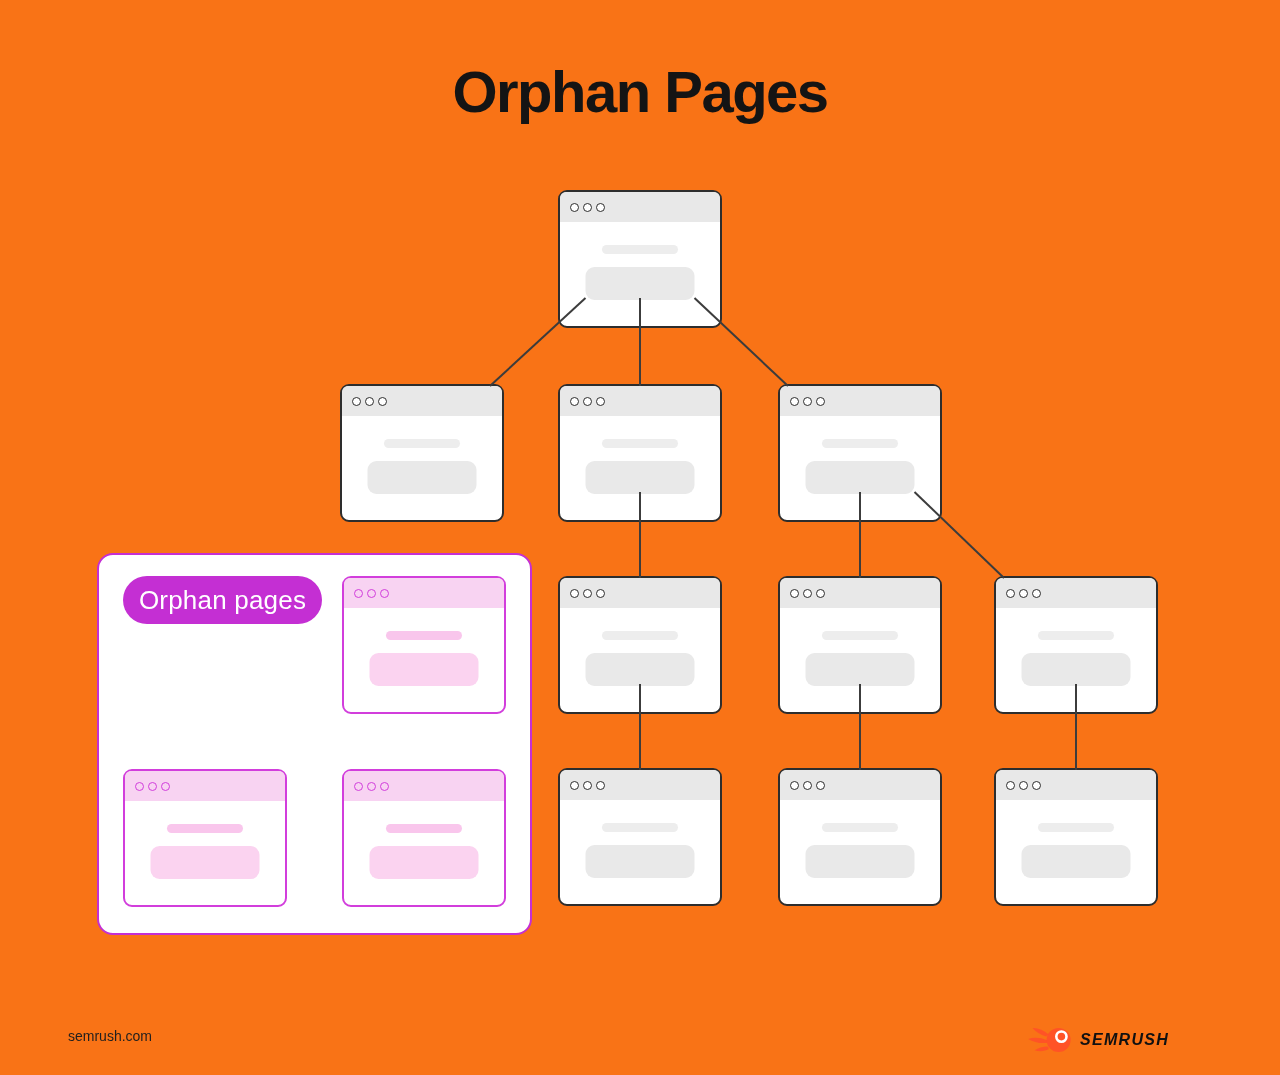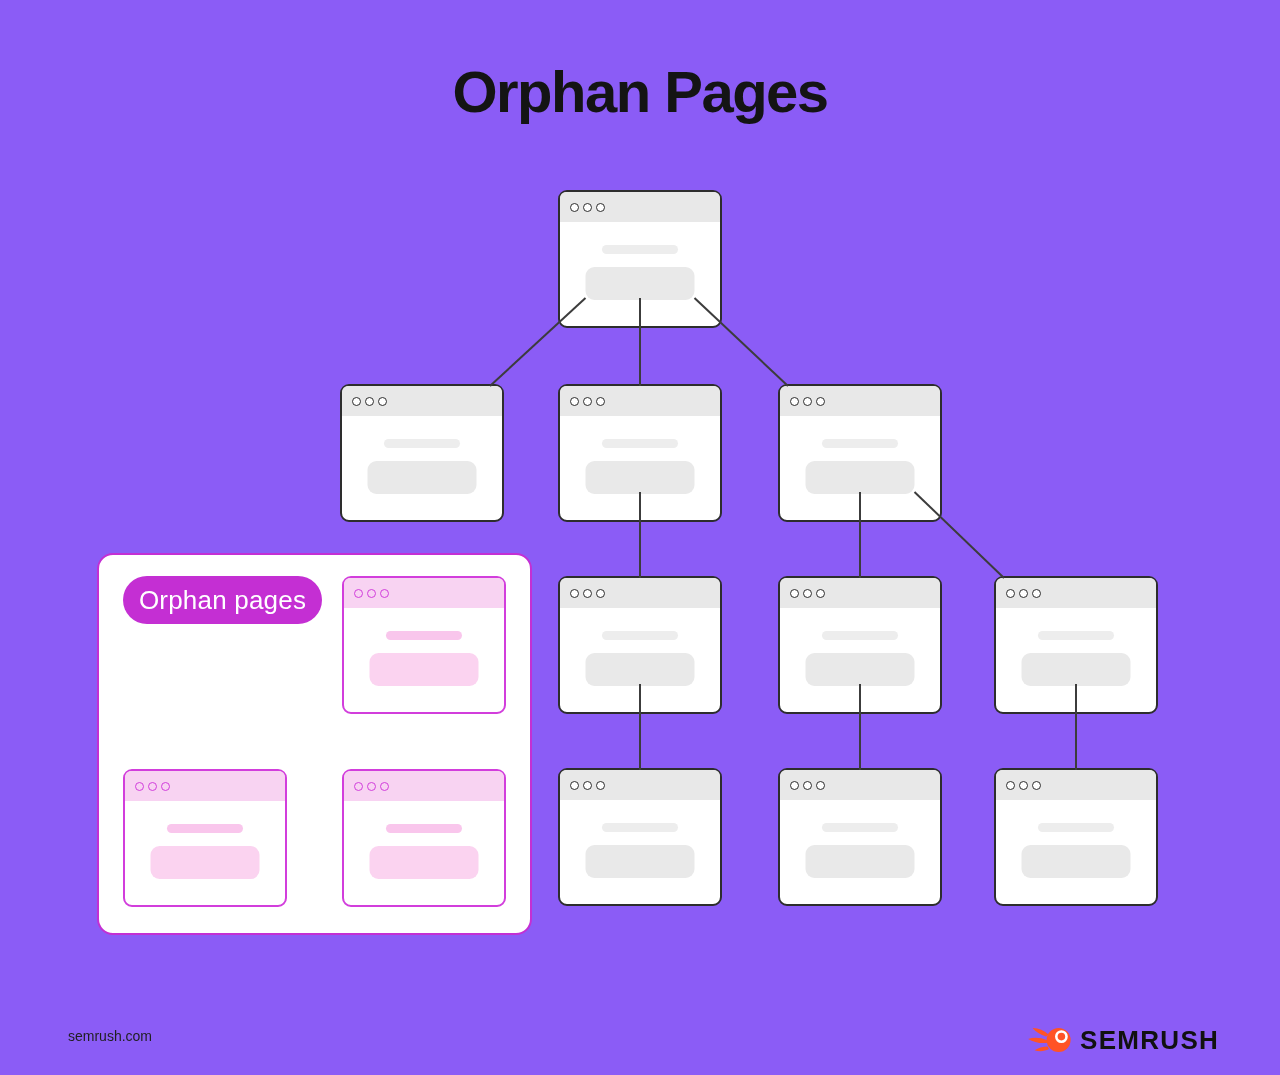--- a/index.html
+++ b/index.html
@@ -1,17 +1,17 @@
 <!DOCTYPE html>
 <html><head>
 <meta charset="utf-8">
 <style>
   html,body{margin:0;padding:0;background:#fff;}
   #canvas{
-    position:relative;width:1280px;height:1075px;background:#8b5cf6;
+    position:relative;width:1280px;height:1075px;background:#f97316;
     font-family:"Liberation Sans",sans-serif;overflow:hidden;
   }
   
   #title{
     position:absolute;top:58px;left:0;width:100%;margin:0;text-align:center;
     font-size:58px;font-weight:700;letter-spacing:-1.5px;color:var(--title-text,#141414);
   }
   
   .card{
     position:absolute;width:164px;height:138px;box-sizing:border-box;
@@ -56,21 +56,21 @@
   #edges{position:absolute;left:0;top:0;z-index:4;pointer-events:none;}
   #edges line{stroke:var(--connector,#3c3c3c);stroke-width:2;}
   
   #site-text{
     position:absolute;left:68px;top:1028px;font-size:14px;color:var(--footer-text,#1f1f1f);z-index:5;
   }
   #brand{
     position:absolute;top:1026px;left:1028px;display:flex;align-items:center;gap:9px;z-index:5;
   }
   #brand .wordmark{
-    font-size:26px;font-weight:700;letter-spacing:1.3px;color:#111;line-height:28px;
+    font-size:16px;font-weight:700;letter-spacing:1.3px;color:#111;line-height:28px;font-style:italic;
   }
   #brand svg{display:block;}
 </style>
 </head>
 <body>
 
 <div id="canvas" style="--accent-magenta: #c42fd3; --pink-card-border: #d23edc; --pink-titlebar: #f8d3f2; --pink-bar: #f9c6ec; --pink-button: #fbd3f0; --card-border: #2d2d2d; --gray-titlebar: #e8e8e8; --gray-bar: #ededed; --gray-button: #e9e9e9; --connector: #3c3c3c; --title-text: #141414; --footer-text: #1f1f1f;">
 
   <h1 id="title">Orphan Pages</h1>
 

